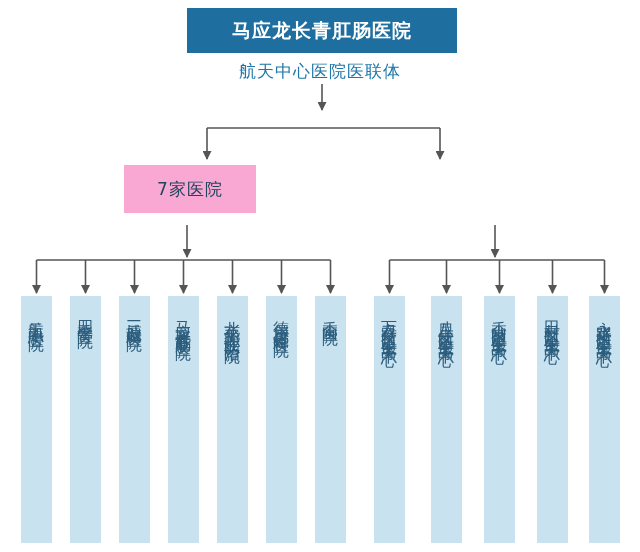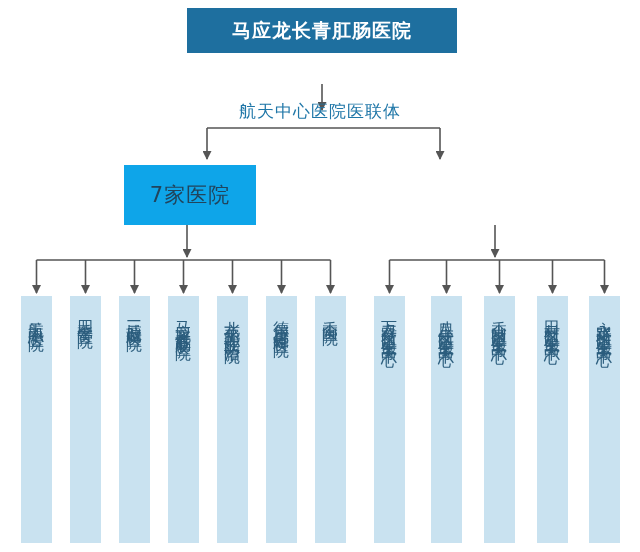--- a/index.html
+++ b/index.html
@@ -30,29 +30,28 @@
     justify-content: center;
     letter-spacing: 1px;
   }
   .subtitle {
     position: absolute;
     left: 0; right: 0; top: 60px;
     text-align: center;
     font-size: 17px;
     color: #2077a8;
     letter-spacing: 1px;
-    margin-top: 40px;
   }
   .group-box {
     position: absolute;
     top: 165px;
-    height: 60px;
-    background: #0ea5e9;
+    height: 48px;
+    background: #f9a8d4;
     color: #21445c;
-    font-size: 21px;
+    font-size: 17px;
     display: flex;
     align-items: center;
     justify-content: center;
     letter-spacing: 1px;
   }
   .group-box.left  { left: 124px; width: 132px; }
   .group-box.right { left: 338px; width: 239px; }
   .leaf {
     position: absolute;
     top: 296px;

